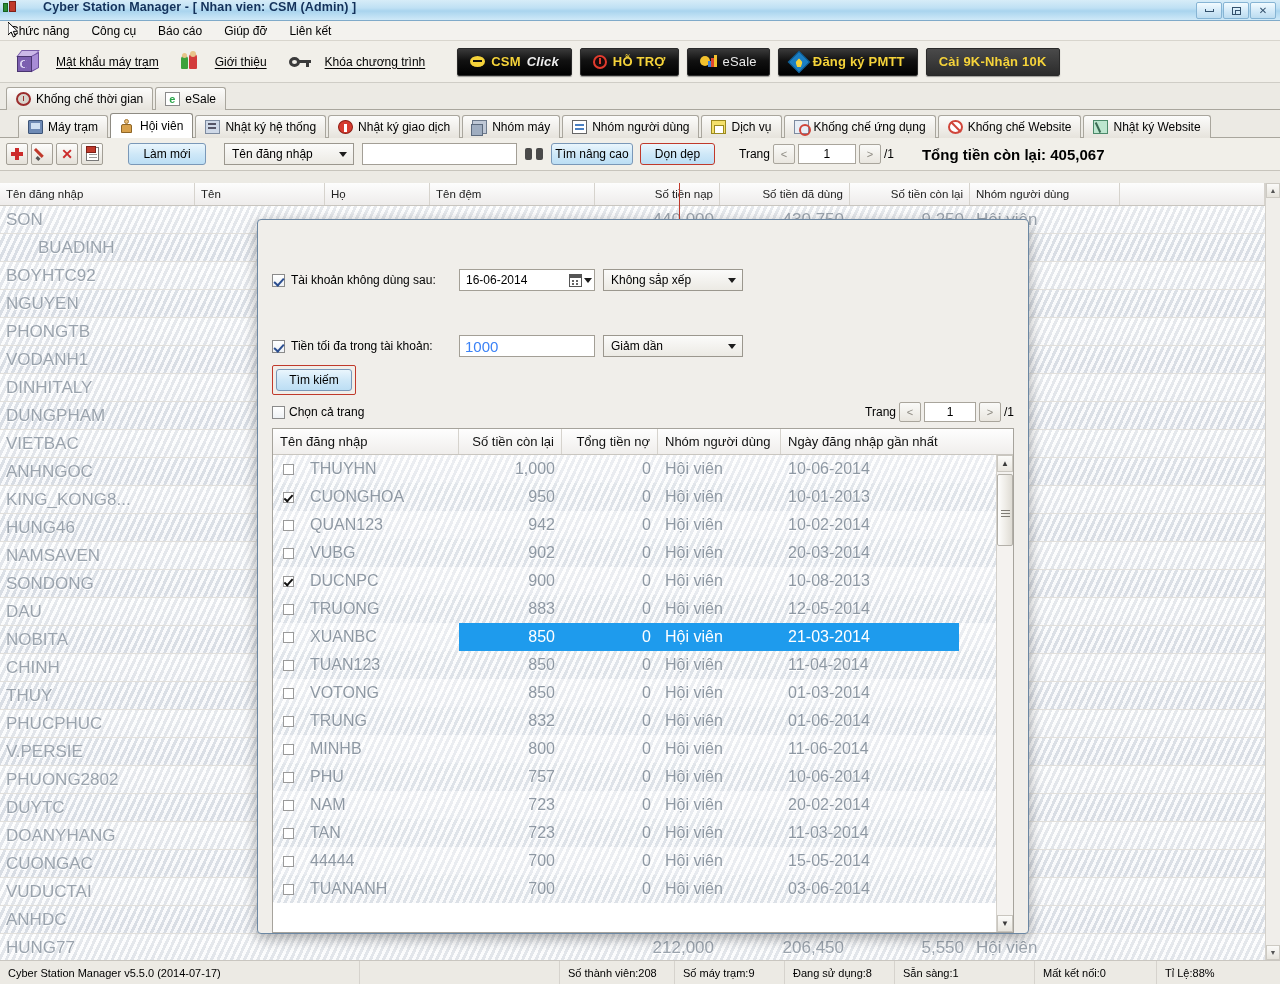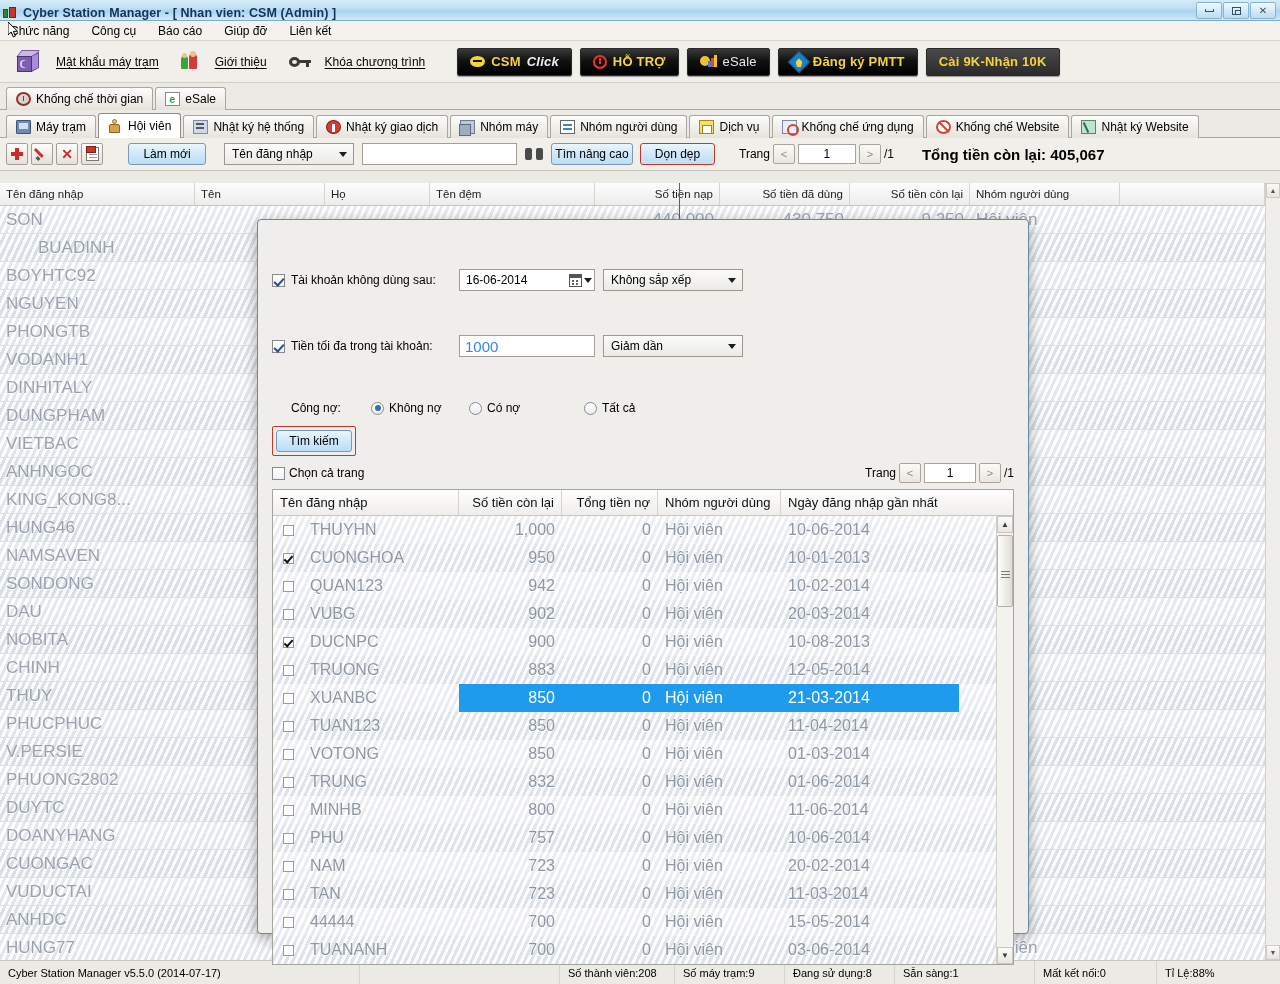--- a/index.html
+++ b/index.html
@@ -11,21 +11,21 @@
     font-size:12px; color:#000;
     background:#eceae4;
     overflow:hidden; position:relative;
   }
 
   
   #titlebar{
     height:21px; width:100%;
     background:linear-gradient(to bottom,#d7ecf8 0%,#bfe0f4 40%,#a9d4ee 55%,#cfe9f8 100%);
     border-bottom:1px solid #7faac9;
-    display:flex; align-items:flex-end; position:relative;
+    display:flex; align-items:flex-start; position:relative;gap:20px;
   }
   #titlebar .app-icon{
     width:16px;height:14px;margin-left:3px;margin-right:4px;position:relative;flex:none;
   }
   #titlebar .app-icon i{position:absolute;display:block;}
   .ic-g{width:5px;height:9px;background:#2a8a34;left:0;top:3px;border:1px solid #17621f;}
   .ic-r{width:7px;height:11px;background:#c0392b;left:6px;top:1px;border:1px solid #7d2018;}
   #title-text{font-weight:bold;font-size:12.5px;color:#13315a;letter-spacing:0.1px;white-space:nowrap;}
   #winbtns{position:absolute;right:4px;top:2px;display:flex;gap:1px;}
   #winbtns .wb{
@@ -96,21 +96,21 @@
   .ico-pmtt{width:16px;height:16px;flex:none;background:#1b7fc4;transform:rotate(45deg);border:1px solid #0c4e7c;position:relative;}
   .ico-pmtt:after{content:"";position:absolute;left:4px;top:3px;width:7px;height:9px;background:#f5d33a;transform:rotate(-45deg);
     clip-path:polygon(50% 0,100% 45%,75% 100%,25% 100%,0 45%);}
 
   
   #tabstrip-top{
     height:27px;background:#eceae4;display:flex;align-items:flex-end;padding-left:6px;
     border-bottom:1px solid #a9a69d;
   }
   #tabstrip-main{
-    height:28px;background:#eceae4;display:flex;align-items:flex-end;padding-left:6px;
+    height:28px;background:#eceae4;display:flex;align-items:flex-end;padding-left:18px;
     border-bottom:1px solid #a9a69d;
   }
   .tab{
     height:23px;display:flex;align-items:center;gap:5px;padding:0 9px;
     border:1px solid #a9a69d;border-bottom:none;border-radius:3px 3px 0 0;
     background:linear-gradient(to bottom,#fcfcfb,#e6e3dc);
     font-size:12px;white-space:nowrap;margin-right:2px;position:relative;top:1px;
   }
   .tab.active{
     background:#fff;height:25px;border-color:#8e8b83;z-index:3;
@@ -906,35 +906,20 @@
         <span>1000</span>
       </span>
       <span class="combo" style="width:140px;">
         <span class="cv">Giảm dần</span>
         <span class="arrow">
             <span class="caret"></span>
           </span>
       </span>
     </div>
 
-    <div class="frow" style="margin-left:19px;margin-bottom:11px;">
-      <span class="flabel" style="width:72px;">Công nợ:</span>
-      <span style="display:flex;align-items:center;width:98px;">
-        <span class="radio on"></span>
-        <span class="flabel">Không nợ</span>
-      </span>
-      <span style="display:flex;align-items:center;width:115px;">
-        <span class="radio"></span>
-        <span class="flabel">Có nợ</span>
-      </span>
-      <span style="display:flex;align-items:center;">
-        <span class="radio"></span>
-        <span class="flabel">Tất cả</span>
-      </span>
-    </div>
 
     <div style="border:1px solid #c0392b;border-radius:2px;padding:3px;width:84px;margin-bottom:7px;">
       <div class="btn" style="width:100%;">Tìm kiếm</div>
     </div>
 
     <div style="display:flex;align-items:center;margin-bottom:6px;">
       <span class="cbox" style="margin-right:4px;"></span>
       <span class="flabel">Chọn cả trang</span>
       <span style="flex:1"></span>
       <span class="pager">

